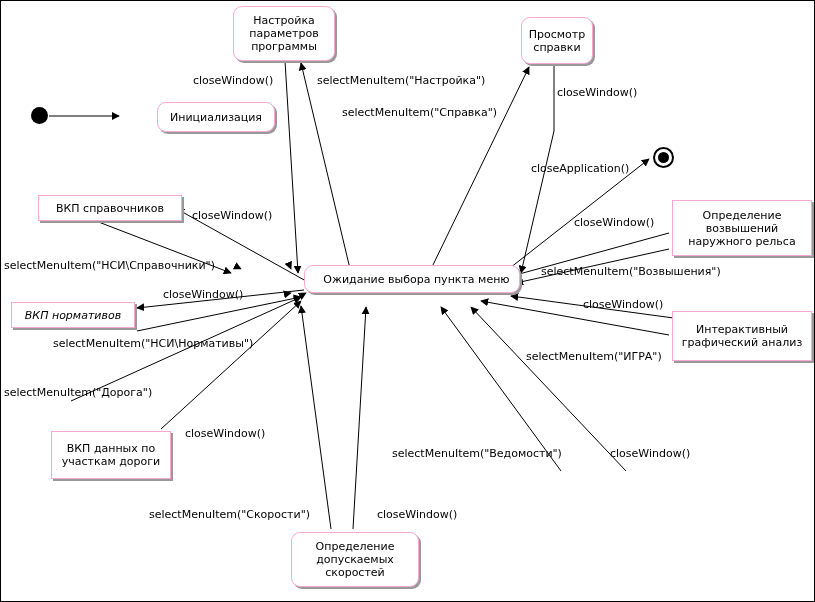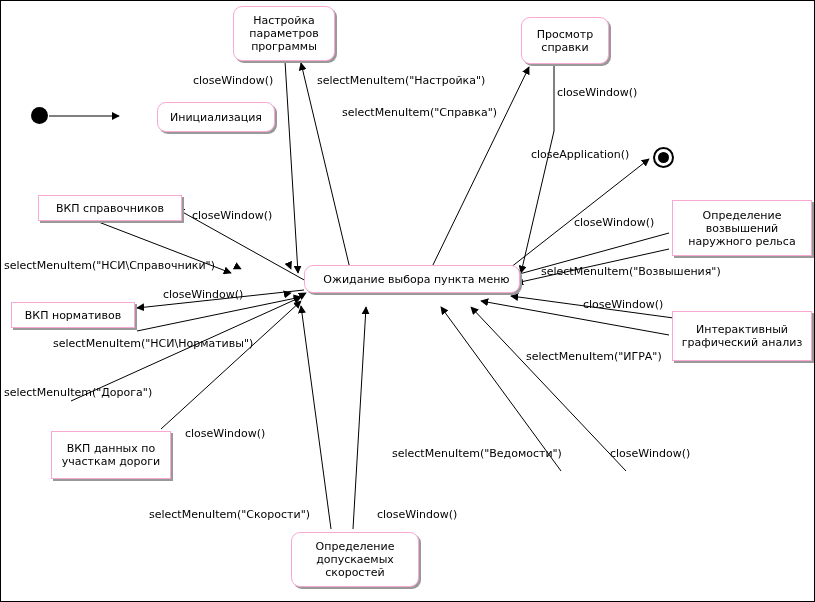--- a/index.html
+++ b/index.html
@@ -122,41 +122,41 @@
   <div class="start-state" style="left:30px; top:106px;"></div>
 
   <div class="end-state" style="left:652px; top:146px;">
     <div class="inner"></div>
   </div>
 
   <div class="node rounded" style="left:120px; top:101px; width:118px; height:30px;margin-left:36px;">Инициализация</div>
   <div class="node rounded" style="left:232px; top:5px; width:102px; height:55px;">Настройка
 параметров
 программы</div>
-  <div class="node rounded" style="left:520px; top:16px; width:88px; height:47px;">Просмотр
+  <div class="node rounded" style="left:520px; top:16px; width:72px; height:47px;">Просмотр
 справки</div>
   <div class="node rounded" style="left:303px; top:264px; width:216px; height:28px;padding-left:9px;">Ожидание выбора пункта меню</div>
   <div class="node" style="left:37px; top:194px; width:144px; height:26px;">ВКП справочников</div>
-  <div class="node" style="left:10px; top:301px; width:124px; height:26px;">ВКП нормативов</div>
+  <div class="node" style="left:10px; top:301px; width:124px; height:26px;font-style:italic;">ВКП нормативов</div>
   <div class="node" style="left:50px; top:430px; width:120px; height:48px;">ВКП данных по
 участкам дороги</div>
   <div class="node rounded" style="left:290px; top:531px; width:128px; height:55px;">Определение
 допускаемых
 скоростей</div>
   <div class="node" style="left:671px; top:310px; width:140px; height:50px;">Интерактивный
 графический анализ</div>
   <div class="node" style="left:671px; top:199px; width:140px; height:56px;">Определение
 возвышений
 наружного рельса</div>
 
   <div class="label" style="left:192px; top:74px;">closeWindow()</div>
   <div class="label" style="left:316px; top:74px;">selectMenuItem("Настройка")</div>
   <div class="label" style="left:341px; top:106px;">selectMenuItem("Справка")</div>
   <div class="label" style="left:556px; top:86px;">closeWindow()</div>
-  <div class="label" style="left:530px; top:148px;">closeApplication()</div>
+  <div class="label" style="left:530px; top:162px;">closeApplication()</div>
   <div class="label" style="left:191px; top:209px;">closeWindow()</div>
   <div class="label" style="left:573px; top:216px;">closeWindow()</div>
   <div class="label" style="left:3px;   top:259px;">selectMenuItem("НСИ\Справочники")</div>
   <div class="label" style="left:540px; top:265px;">selectMenuItem("Возвышения")</div>
   <div class="label" style="left:162px; top:288px;">closeWindow()</div>
   <div class="label" style="left:582px; top:298px;">closeWindow()</div>
   <div class="label" style="left:52px;  top:337px;">selectMenuItem("НСИ\Нормативы")</div>
   <div class="label" style="left:525px; top:350px;">selectMenuItem("ИГРА")</div>
   <div class="label" style="left:3px;   top:386px;">selectMenuItem("Дорога")</div>
   <div class="label" style="left:184px; top:427px;">closeWindow()</div>

